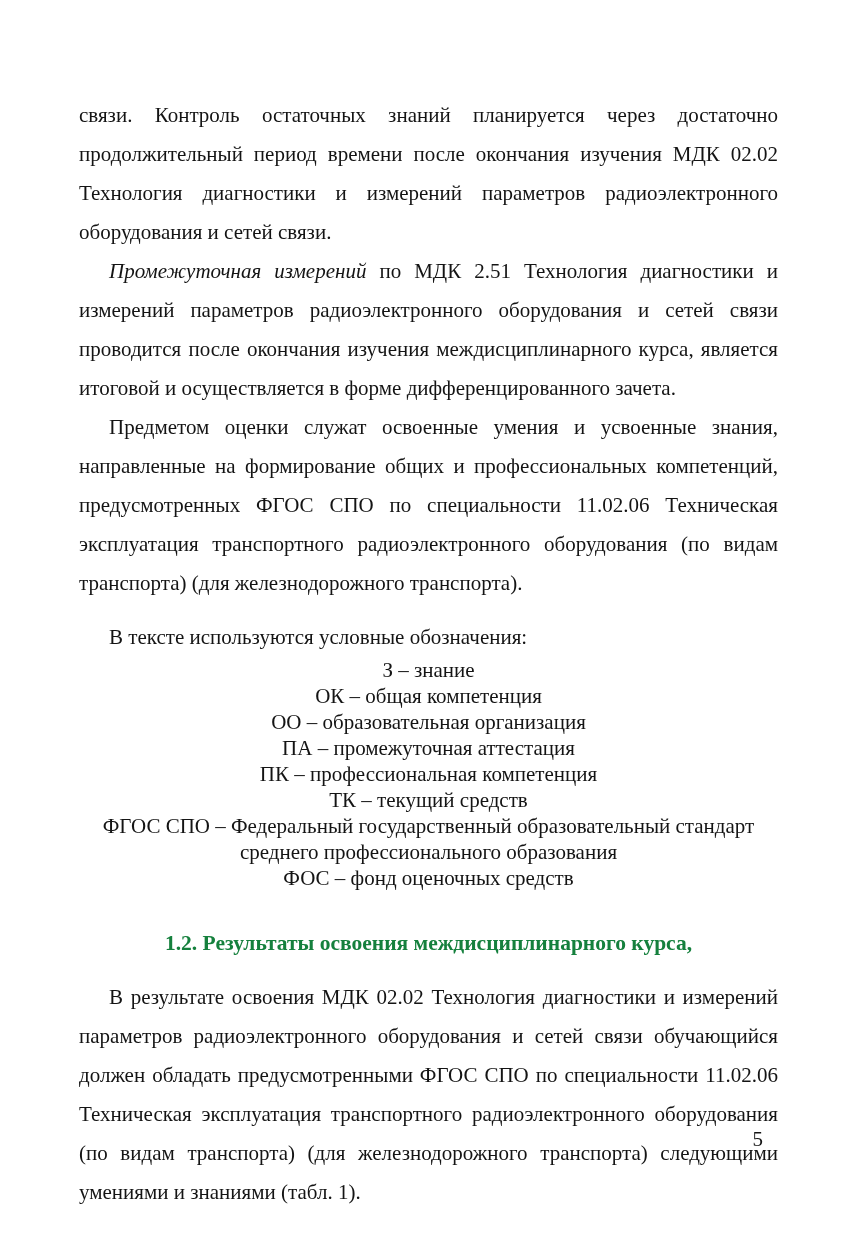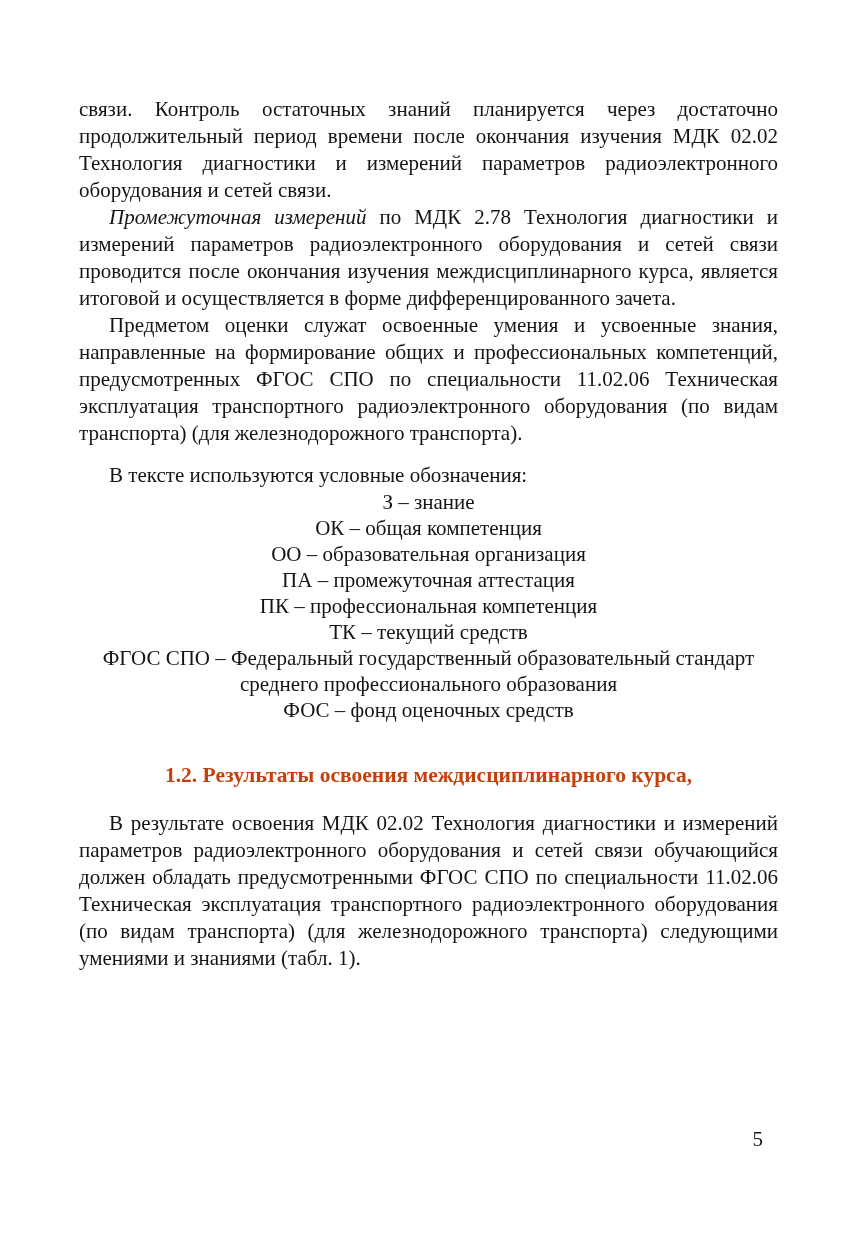--- a/index.html
+++ b/index.html
@@ -18,21 +18,21 @@
   }
   .content {
     position: absolute;
     left: 79px;
     top: 96px;
     width: 699px;
   }
   .body-par {
     margin: 0;
     font-size: 21px;
-    line-height: 27px;
+    line-height: 39px;
     text-align: justify;
     text-indent: 30px;
   }
   .no-indent {
     text-indent: 0;
   }
   .italic {
     font-style: italic;
   }
   .abbr-intro {
@@ -44,40 +44,40 @@
   }
   .abbr-item {
     text-align: center;
   }
   .section-heading {
     margin: 36px 0 19px 0;
     font-size: 21.5px;
     line-height: 32px;
     font-weight: bold;
     text-align: center;
-    color: #c2410c;
+    color: #15803d;
   }
   .page-number {
     position: absolute;
     top: 1126px;
     right: 94px;
     font-size: 21px;
     line-height: 27px;
     color: #141414;
   }
 </style>
 </head>
 <body>
 
 <div class="page">
   <div class="content">
 
     <p class="body-par no-indent">связи. Контроль остаточных знаний планируется через достаточно продолжительный период времени после окончания изучения МДК 02.02 Технология диагностики и измерений параметров радиоэлектронного оборудования и сетей связи.</p>
 
-    <p class="body-par"><span class="italic">Промежуточная измерений</span><span> по МДК 2.78 Технология диагностики и измерений параметров радиоэлектронного оборудования и сетей связи проводится после окончания изучения междисциплинарного курса, является итоговой и осуществляется в форме дифференцированного зачета.</span></p>
+    <p class="body-par"><span class="italic">Промежуточная измерений</span><span> по МДК 2.51 Технология диагностики и измерений параметров радиоэлектронного оборудования и сетей связи проводится после окончания изучения междисциплинарного курса, является итоговой и осуществляется в форме дифференцированного зачета.</span></p>
 
     <p class="body-par">Предметом оценки служат освоенные умения и усвоенные знания, направленные на формирование общих и профессиональных компетенций, предусмотренных ФГОС СПО по специальности 11.02.06 Техническая эксплуатация транспортного радиоэлектронного оборудования (по видам транспорта) (для железнодорожного транспорта).</p>
 
     <p class="body-par abbr-intro">В тексте используются условные обозначения:</p>
 
     <div class="abbr-list">
       <div class="abbr-item">З – знание</div>
       <div class="abbr-item">ОК – общая компетенция</div>
       <div class="abbr-item">ОО – образовательная организация</div>
       <div class="abbr-item">ПА – промежуточная аттестация</div>

